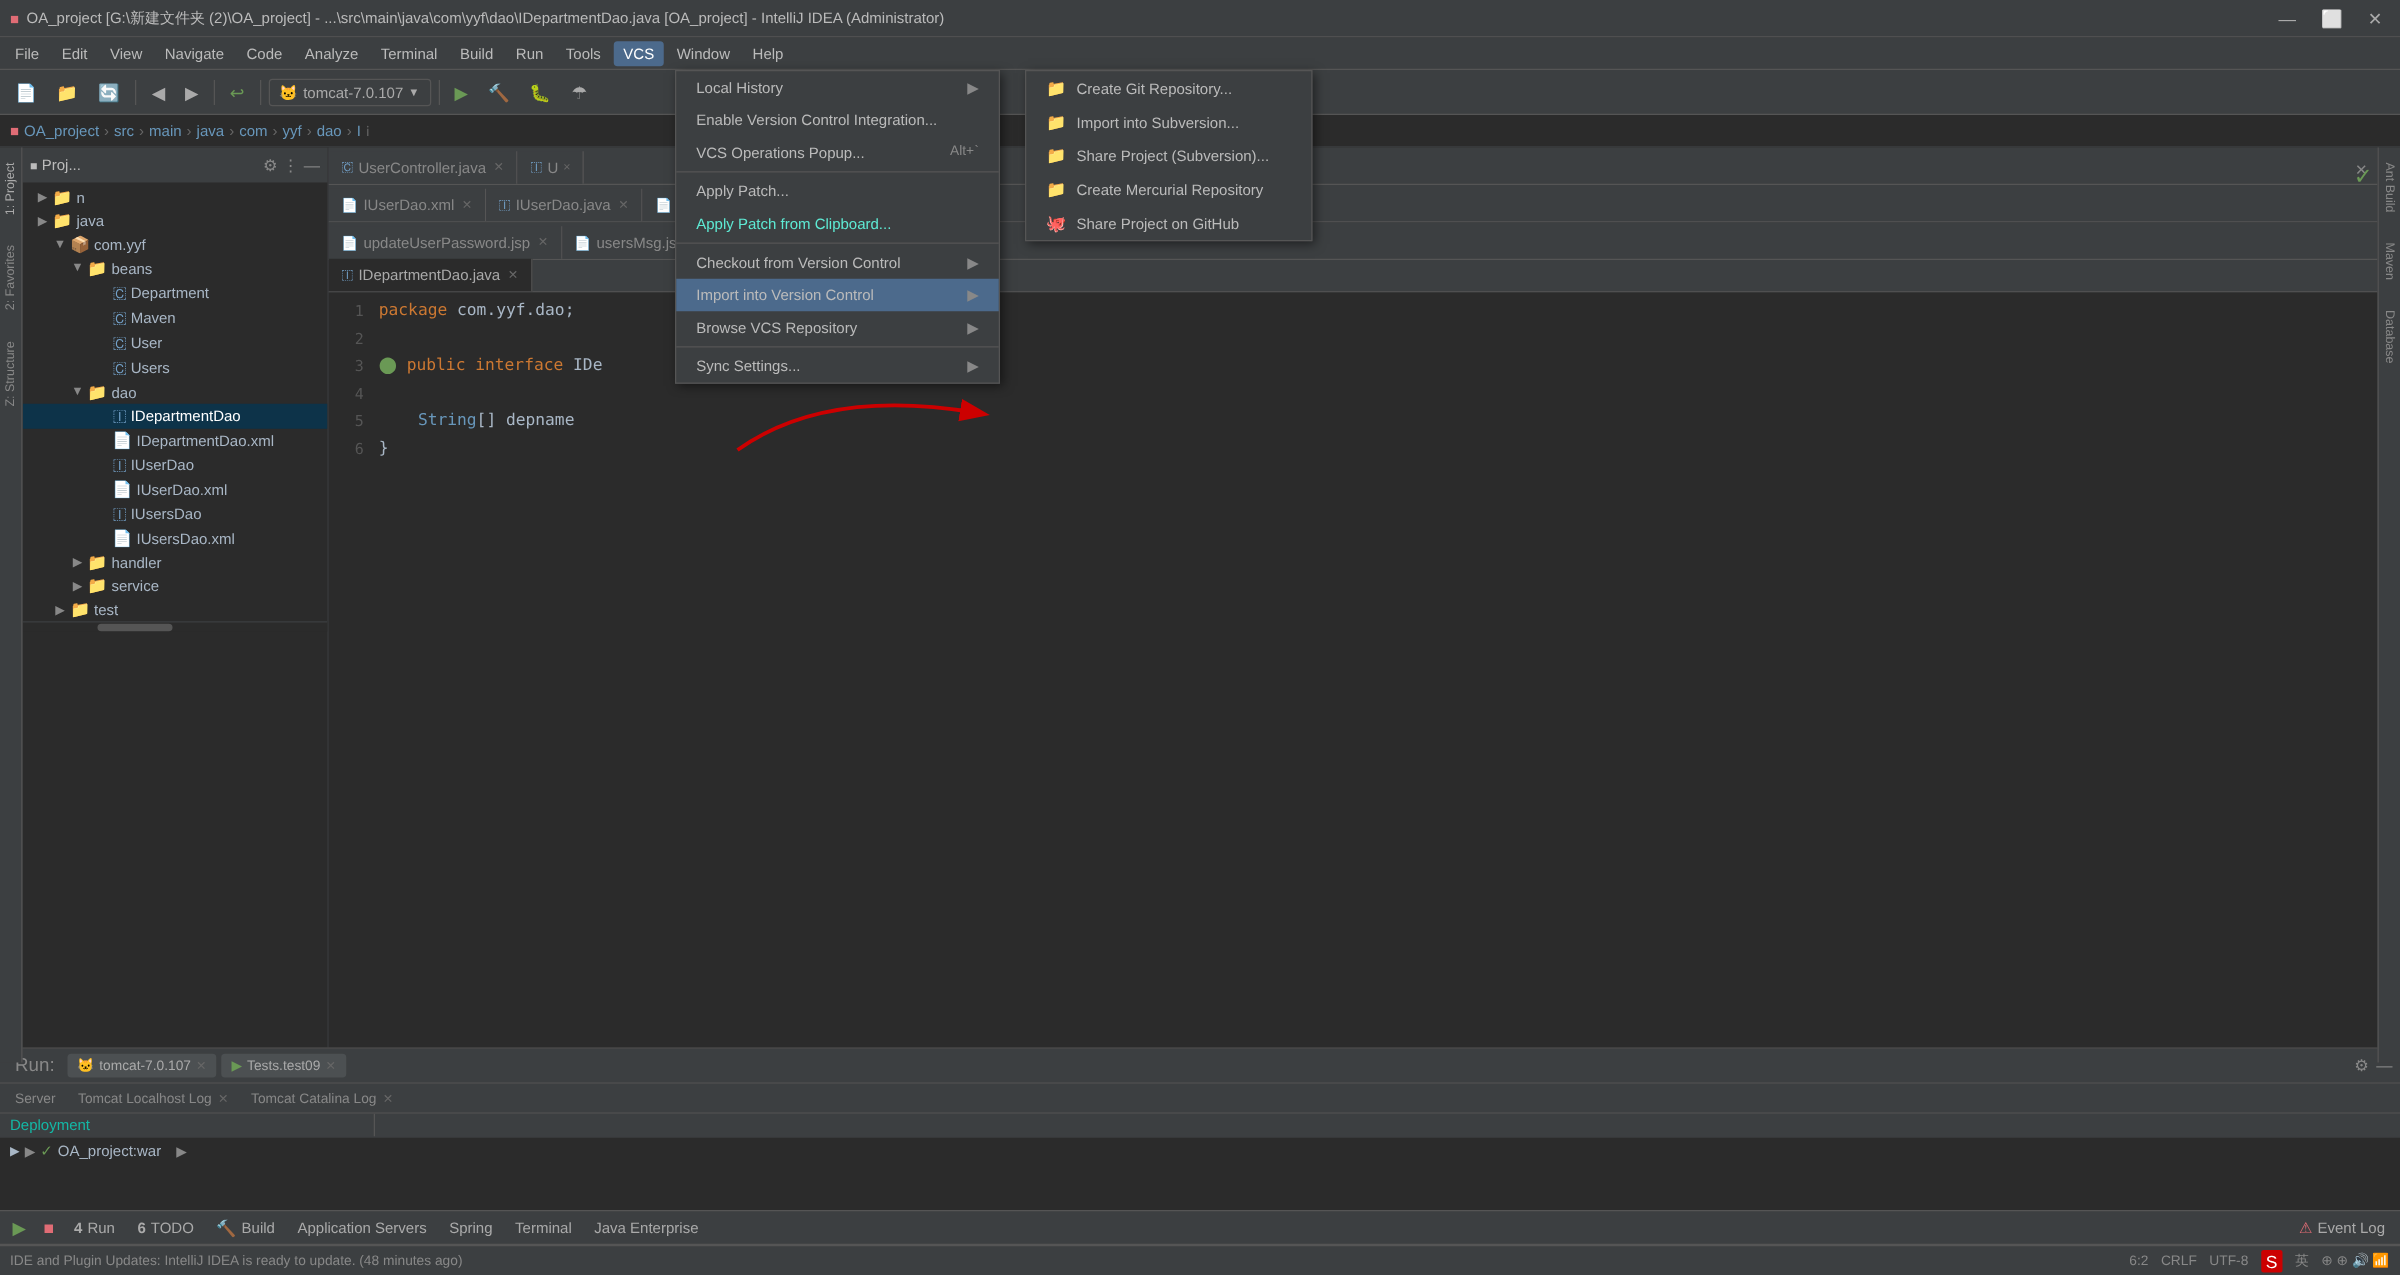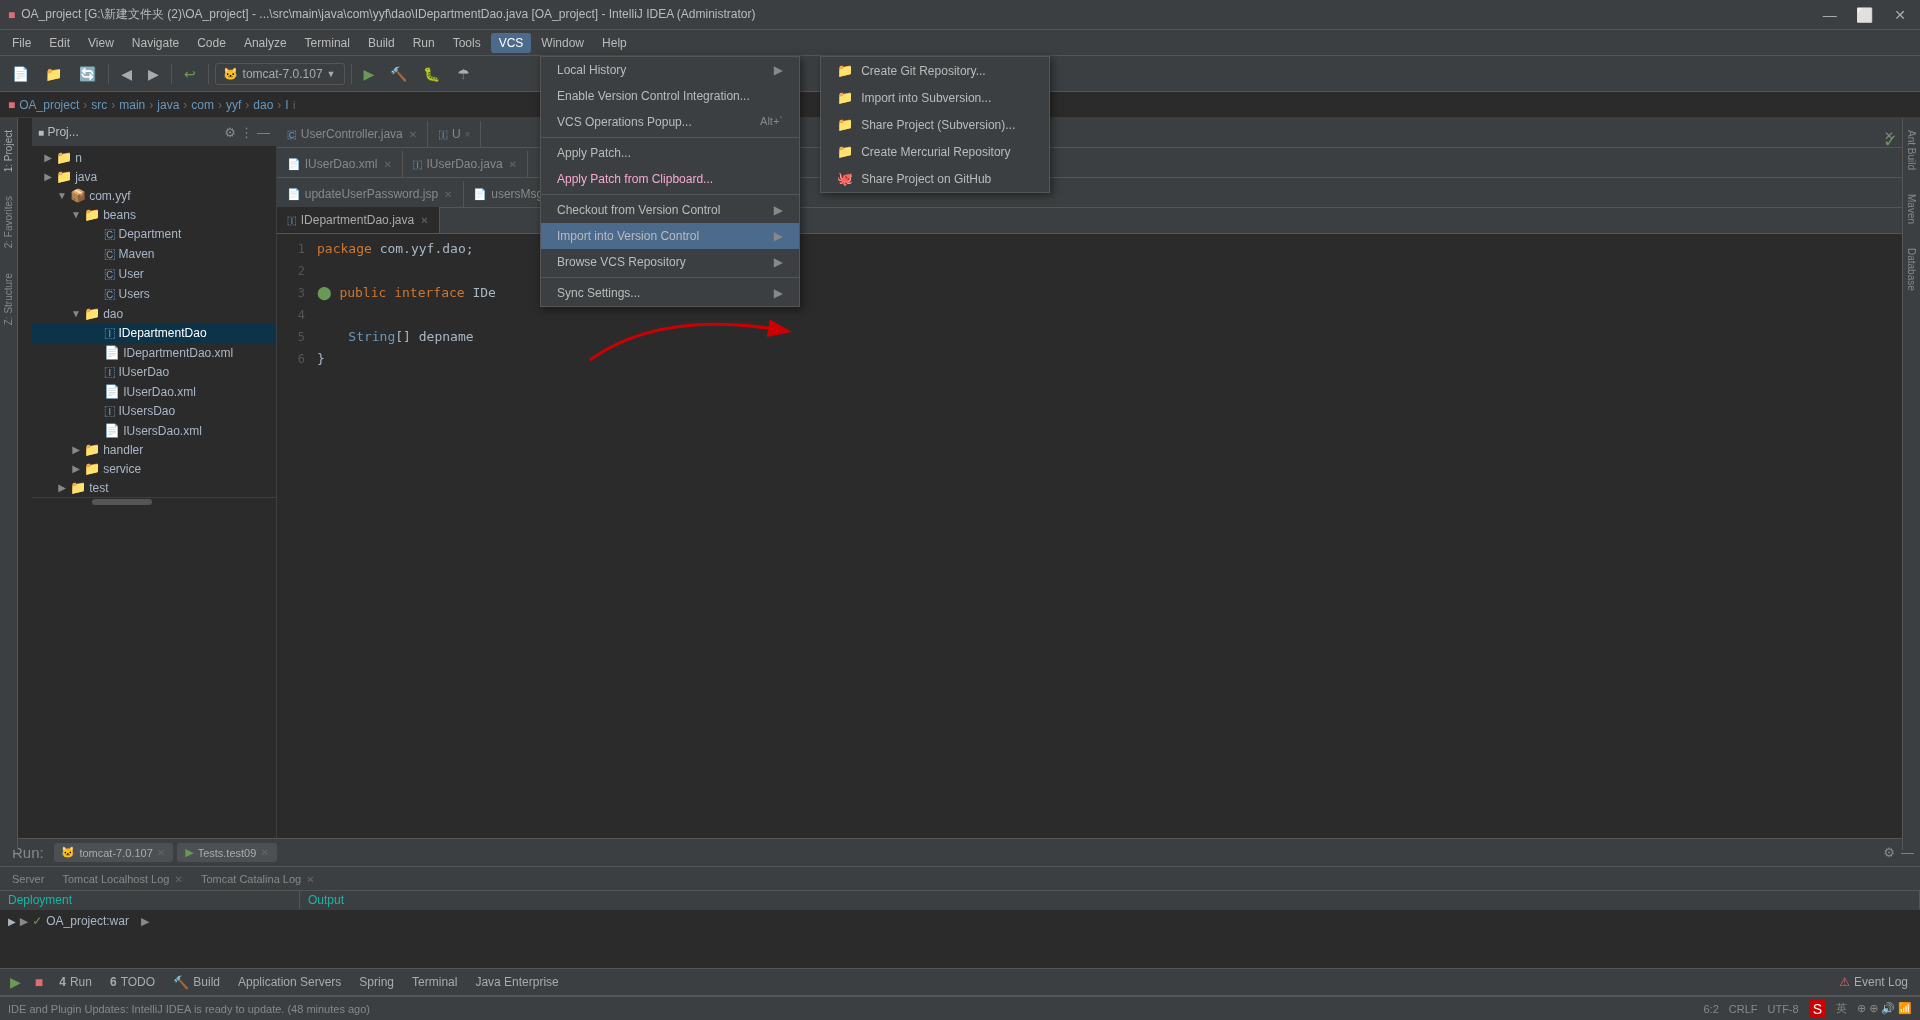--- a/index.html
+++ b/index.html
@@ -112,21 +112,20 @@
       border-bottom: 1px solid #3c3f41;
       font-size: 12px;
     }
     .breadcrumb-item { color: #6897bb; cursor: pointer; }
     .breadcrumb-sep { color: #666; }
 
     
     #main {
       display: flex;
       height: calc(1020px - 30px - 26px - 36px - 26px - 140px);
-      padding-left: 14px;
     }
 
     
     #project-panel {
       width: 245px;
       background: #2b2b2b;
       border-right: 1px solid #3c3f41;
       display: flex;
       flex-direction: column;
     }
@@ -339,21 +338,21 @@
       padding: 6px 16px;
       font-size: 12px;
       color: #bbb;
       cursor: pointer;
       display: flex;
       justify-content: space-between;
       align-items: flex-start;
       gap: 20px;
     }
     .vcs-menu-item.active { background: #4c6a8c; }
-    .vcs-menu-item.disabled { color: #f9a8d4; cursor: default; }
+    .vcs-menu-item.disabled { color: #5eead4; cursor: default; }
     .vcs-menu-item .shortcut { color: #888; font-size: 11px; }
     .vcs-menu-item .arrow { color: #888; }
     .vcs-menu-separator {
       height: 1px;
       background: #555;
       margin: 2px 0;
     }
 
     
     #import-submenu {
@@ -877,21 +876,20 @@
       <span class="close">✕</span>
     </div>
     <div class="run-subtab">
       <span>Tomcat Catalina Log</span>
       <span class="close">✕</span>
     </div>
   </div>
 
   <div style="display:flex; border-bottom:1px solid #3c3f41; background:#3c3f41;">
     <div class="col-cell" style="width:300px;">Deployment</div>
-    <div class="col-cell" style="flex:1;">Output</div>
   </div>
 
   <div style="padding:4px 8px; display:flex; align-items:center; gap:4px;">
     <span style="font-size:10px;">▶</span>
     <span style="color:#888; font-size:11px;">▶</span>
     <span style="color:#6a9955;">✓</span>
     <span style="font-size:12px;">OA_project:war</span>
     <span style="font-size:11px; color:#888; margin-left:8px;">▶</span>
   </div>
 </div>

